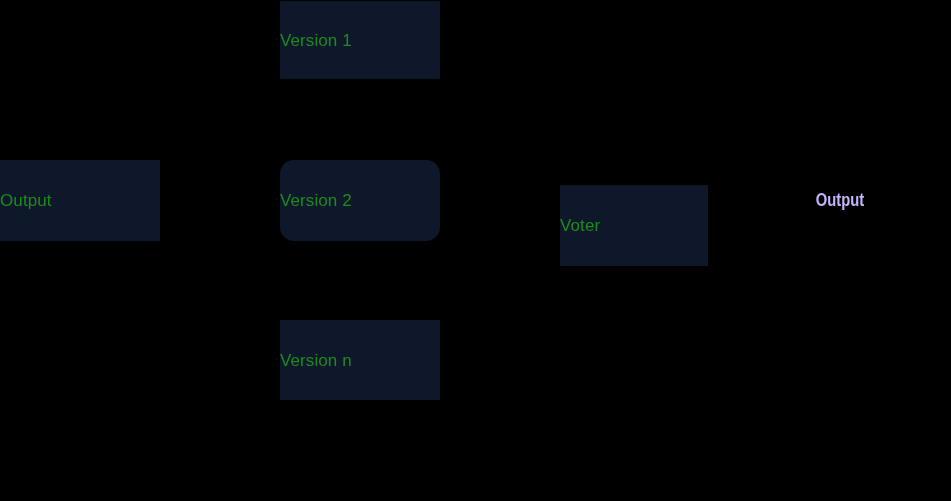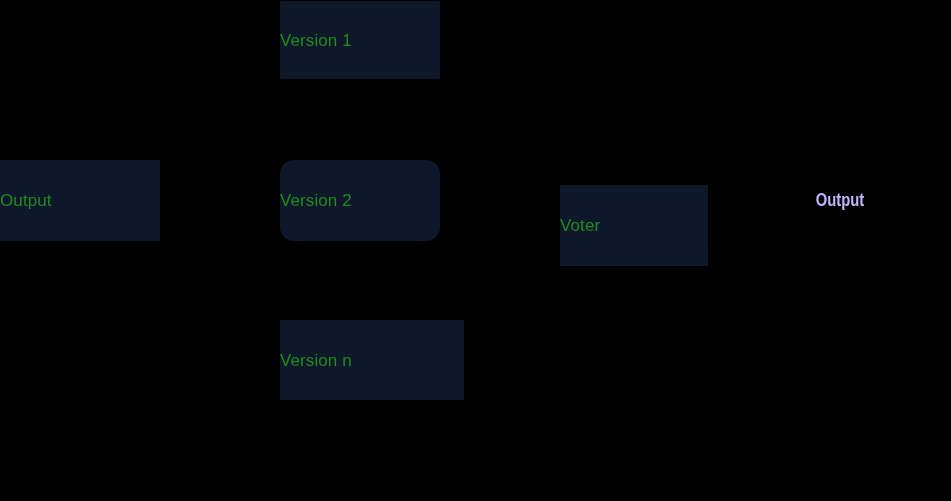--- a/index.html
+++ b/index.html
@@ -84,21 +84,21 @@
   </div>
 
   <div class="node-box" id="node-version-1" style="left:280px; top:1px; width:160px; height:78px;">
     <span class="node-label">Version 1</span>
   </div>
 
   <div class="node-box" id="node-version-2" style="left:280px; top:160px; width:160px; height:81px;border-radius:14px;">
     <span class="node-label">Version 2</span>
   </div>
 
-  <div class="node-box" id="node-version-n" style="left:280px; top:320px; width:184px; height:80px;">
+  <div class="node-box" id="node-version-n" style="left:280px; top:320px; width:160px; height:80px;">
     <span class="node-label">Version n</span>
   </div>
 
   <div class="node-box" id="node-voter" style="left:560px; top:160px; width:148px; height:81px;margin-top:25px;">
     <span class="node-label">Voter</span>
   </div>
 
   <div class="free-label" id="label-output">
     <span id="label-output-inner">Output</span>
   </div>

